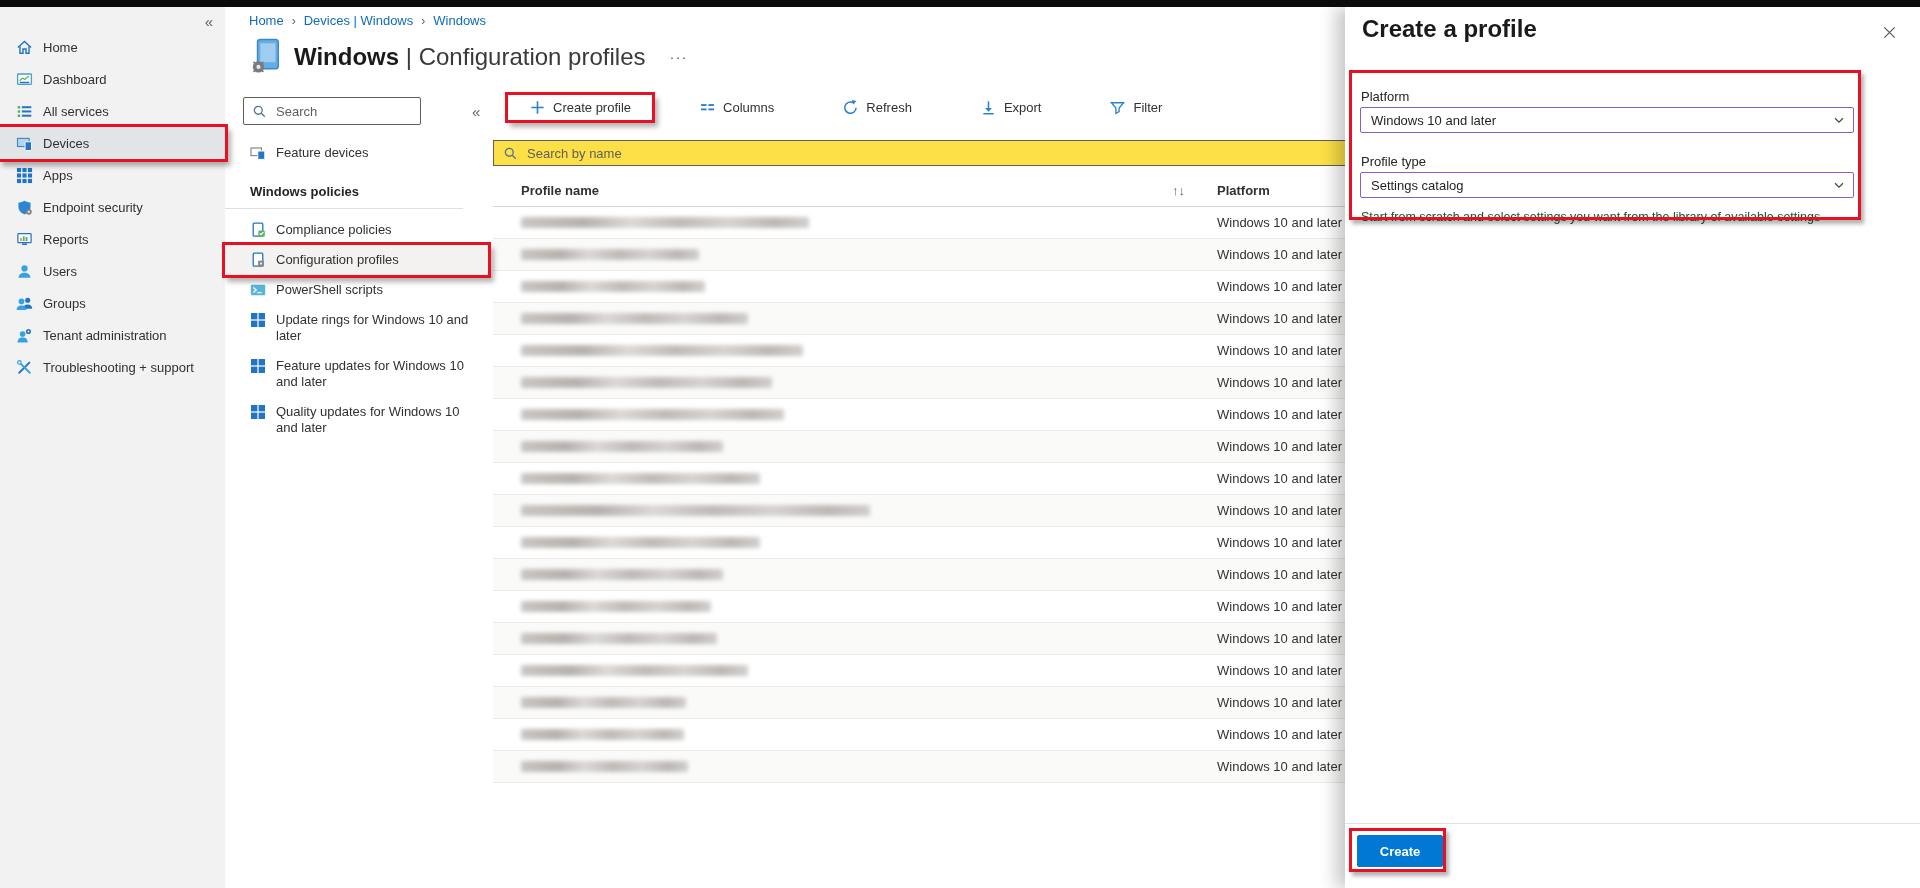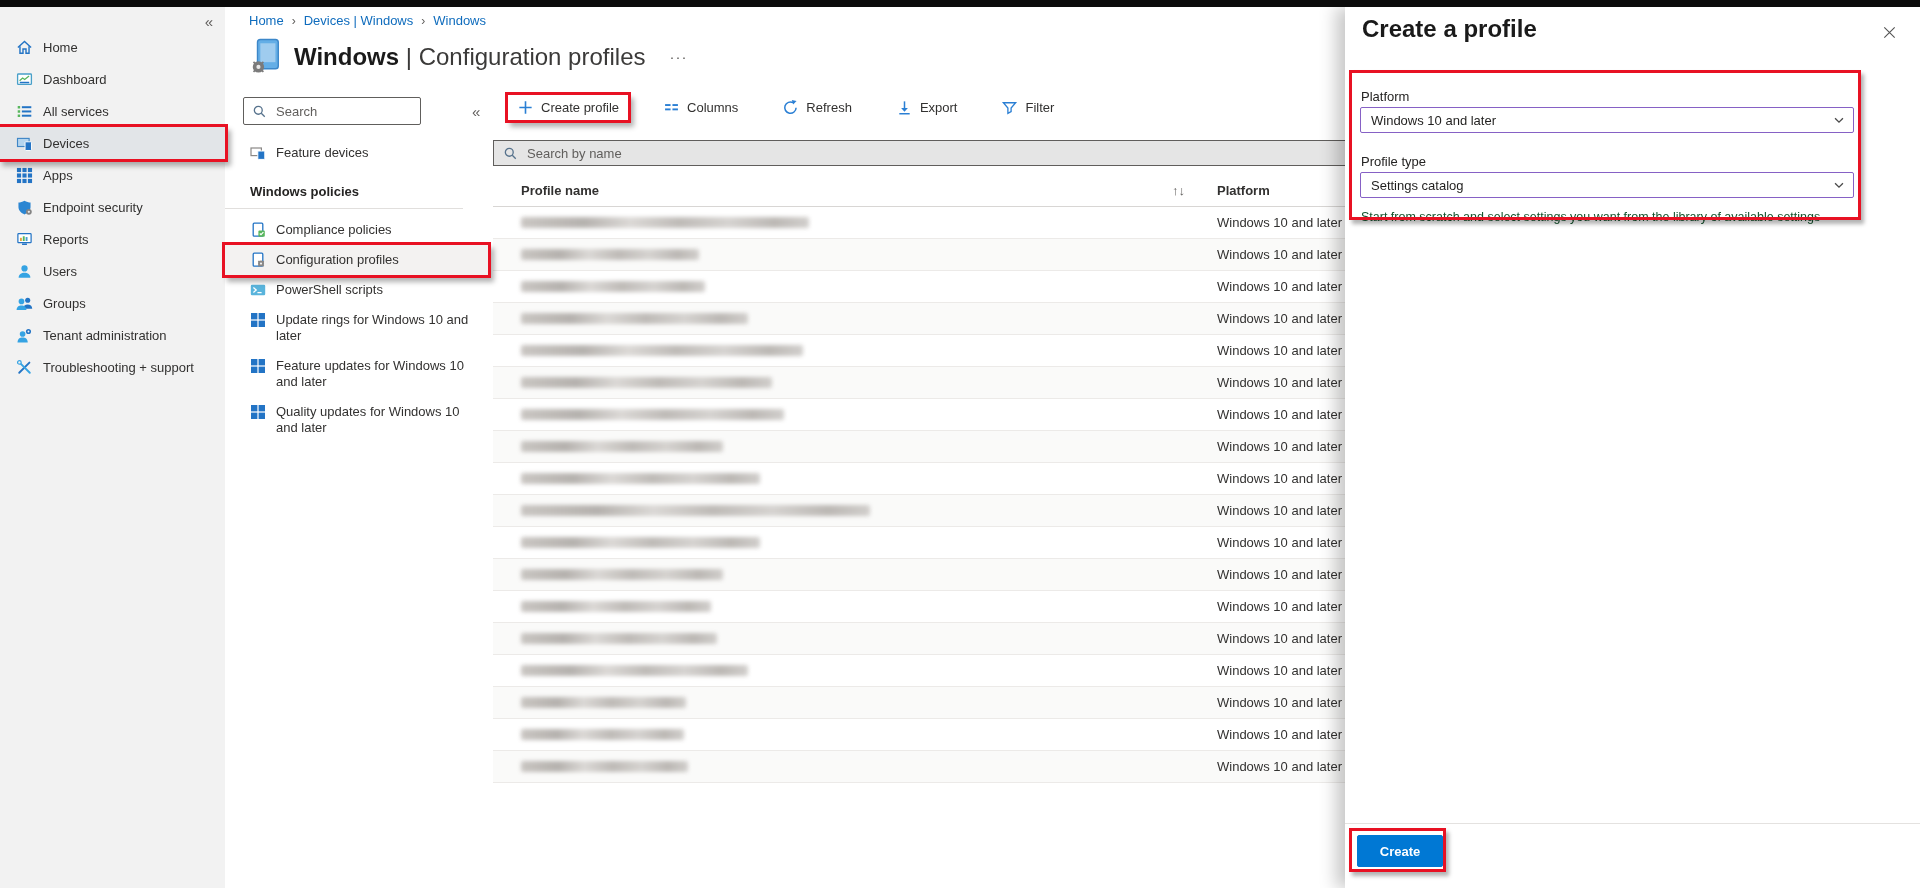--- a/index.html
+++ b/index.html
@@ -42,24 +42,24 @@
   .pane-list { margin-top:13px; }
   .pane-item { display:flex; align-items:flex-start; gap:10px; padding:7px 0 7px 25px; font-size:13px; line-height:16px; cursor:pointer; }
   .pane-item .icon { width:16px; height:16px; flex:0 0 16px; margin-top:0; }
   .pane-item.selected { background:#f3f2f1; }
   .pane-label { width:198px; }
   .pane-section-header { font-size:13px; font-weight:700; color:#252423; margin:16px 0 9px 25px; }
   .pane-divider { border-bottom:1px solid #e1dfdd; width:238px; margin:0 0 6px 0; }
 
   
   .toolbar { position:absolute; left:283px; top:86px; display:flex; align-items:center; gap:26px; height:28px; }
-  .toolbar-btn { display:flex; align-items:center; gap:7px; font-size:13px; color:#323130; cursor:pointer; padding:4px 9px; }
+  .toolbar-btn { display:flex; align-items:center; gap:7px; font-size:13px; color:#323130; cursor:pointer; padding:4px 21px; }
   .toolbar-btn .icon { width:17px; height:17px; flex:0 0 17px; }
 
-  .search-by-name { position:absolute; left:268px; top:133px; width:872px; height:26px; border:1px solid #605e5c; display:flex; align-items:center; gap:7px; padding:12px 9px; background:#e5e5e5; }
+  .search-by-name { position:absolute; left:268px; top:133px; width:872px; height:26px; border:1px solid #605e5c; display:flex; align-items:center; gap:7px; padding:12px 9px; background:#fde047; }
   .search-by-name .icon { width:15px; height:15px; flex:0 0 15px; }
   .search-by-name input { border:none; outline:none; font-size:13px; width:100%; font-family:inherit; color:#323130; background:transparent; }
   .search-by-name input::placeholder { color:#605e5c; opacity:1; }
 
   .grid { position:absolute; left:268px; top:168px; width:1420px; }
   .grid-header { display:flex; align-items:center; height:32px; border-bottom:1px solid #d8d6d4; font-size:13px; font-weight:700; color:#323130; }
   .col-name { width:692px; padding-left:28px; display:flex; align-items:center; justify-content:space-between; }
   .sort-icon { color:#605e5c; font-weight:400; font-size:13px; cursor:pointer; }
   .col-platform { padding-left:32px; }
   .grid-row { display:flex; align-items:center; height:32px; border-bottom:1px solid #eceae8; }

